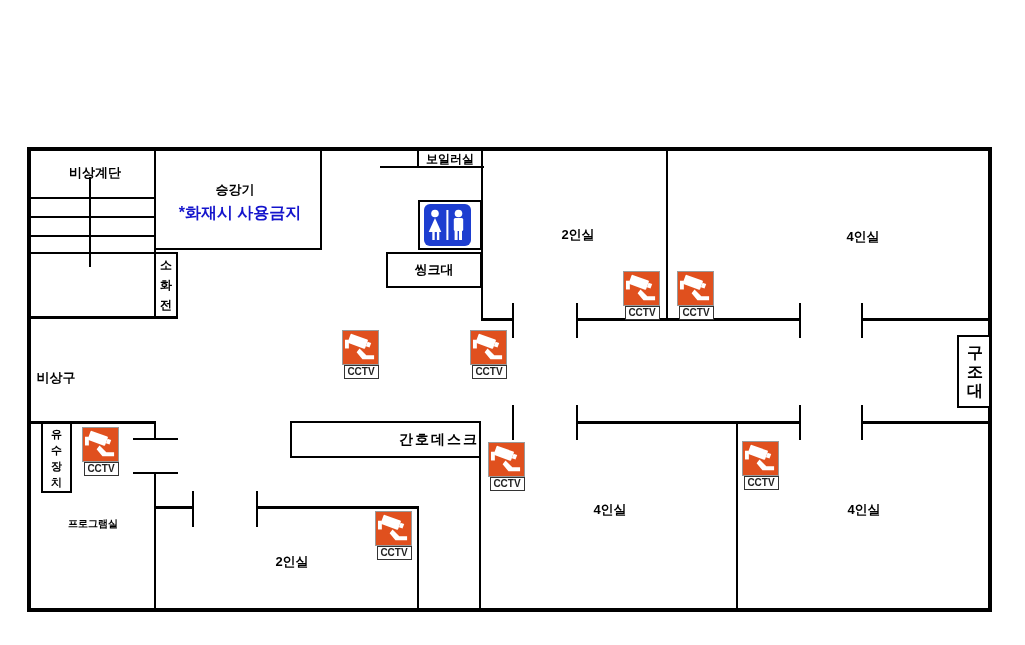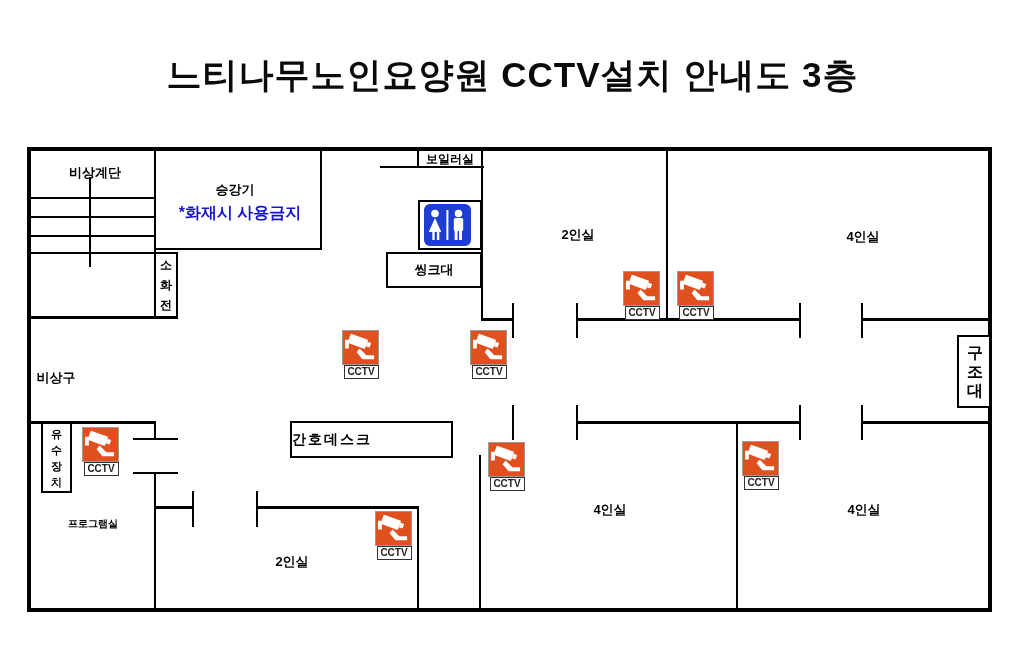--- a/index.html
+++ b/index.html
@@ -30,21 +30,20 @@
         font-size:17px;letter-spacing:1px;}
   
   .toilet{position:absolute;left:424px;top:204px;width:47px;height:42px;background:#1d3ed0;
           border-radius:6px;}
 </style>
 </head>
 <body>
 
 <div id="stage">
 
-  <div class="ttl">느티나무노인요양원 CCTV설치 안내도 3층</div>
 
   <i class="w" style="left:27px;top:147px;width:965px;height:4px"></i>
   <i class="w" style="left:27px;top:147px;width:4px;height:465px"></i>
   <i class="w" style="left:27px;top:608px;width:965px;height:4px"></i>
   <i class="w" style="left:988px;top:147px;width:4px;height:465px"></i>
 
   <i class="w" style="left:154px;top:147px;width:2px;height:172px"></i>
   <i class="w" style="left:27px;top:316px;width:151px;height:3px"></i>
   <i class="w" style="left:27px;top:197px;width:129px;height:2px"></i>
   <i class="w" style="left:27px;top:216px;width:129px;height:2px"></i>
@@ -107,21 +106,21 @@
         <rect x="30.6" y="27" width="3" height="9"></rect>
         <rect x="35" y="27" width="3" height="9"></rect>
       </g>
     </svg>
   </div>
 
   <div class="box" style="left:386px;top:252px;width:96px;height:36px;display:flex;align-items:center;justify-content:center">
     <span style="font-weight:bold;font-size:13px">씽크대</span>
   </div>
 
-  <div class="box" style="left:290px;top:421px;width:163px;height:37px;display:flex;align-items:center;justify-content:flex-start">
+  <div class="box" style="left:290px;top:421px;width:191px;height:37px;display:flex;align-items:center;justify-content:flex-end">
     <span style="font-weight:bold;font-size:14px;letter-spacing:2px">간호데스크</span>
   </div>
 
   <div class="box" style="left:957px;top:335px;width:34px;height:73px;display:flex;align-items:center;justify-content:center">
     <span class="vtext" style="font-size:16px;line-height:19px;width:14px">구조대</span>
   </div>
 
   <div class="box" style="left:41px;top:422px;width:31px;height:71px;display:flex;align-items:center;justify-content:center">
     <span class="vtext" style="font-size:11px;line-height:16px;width:12px">유수장치</span>
   </div>

